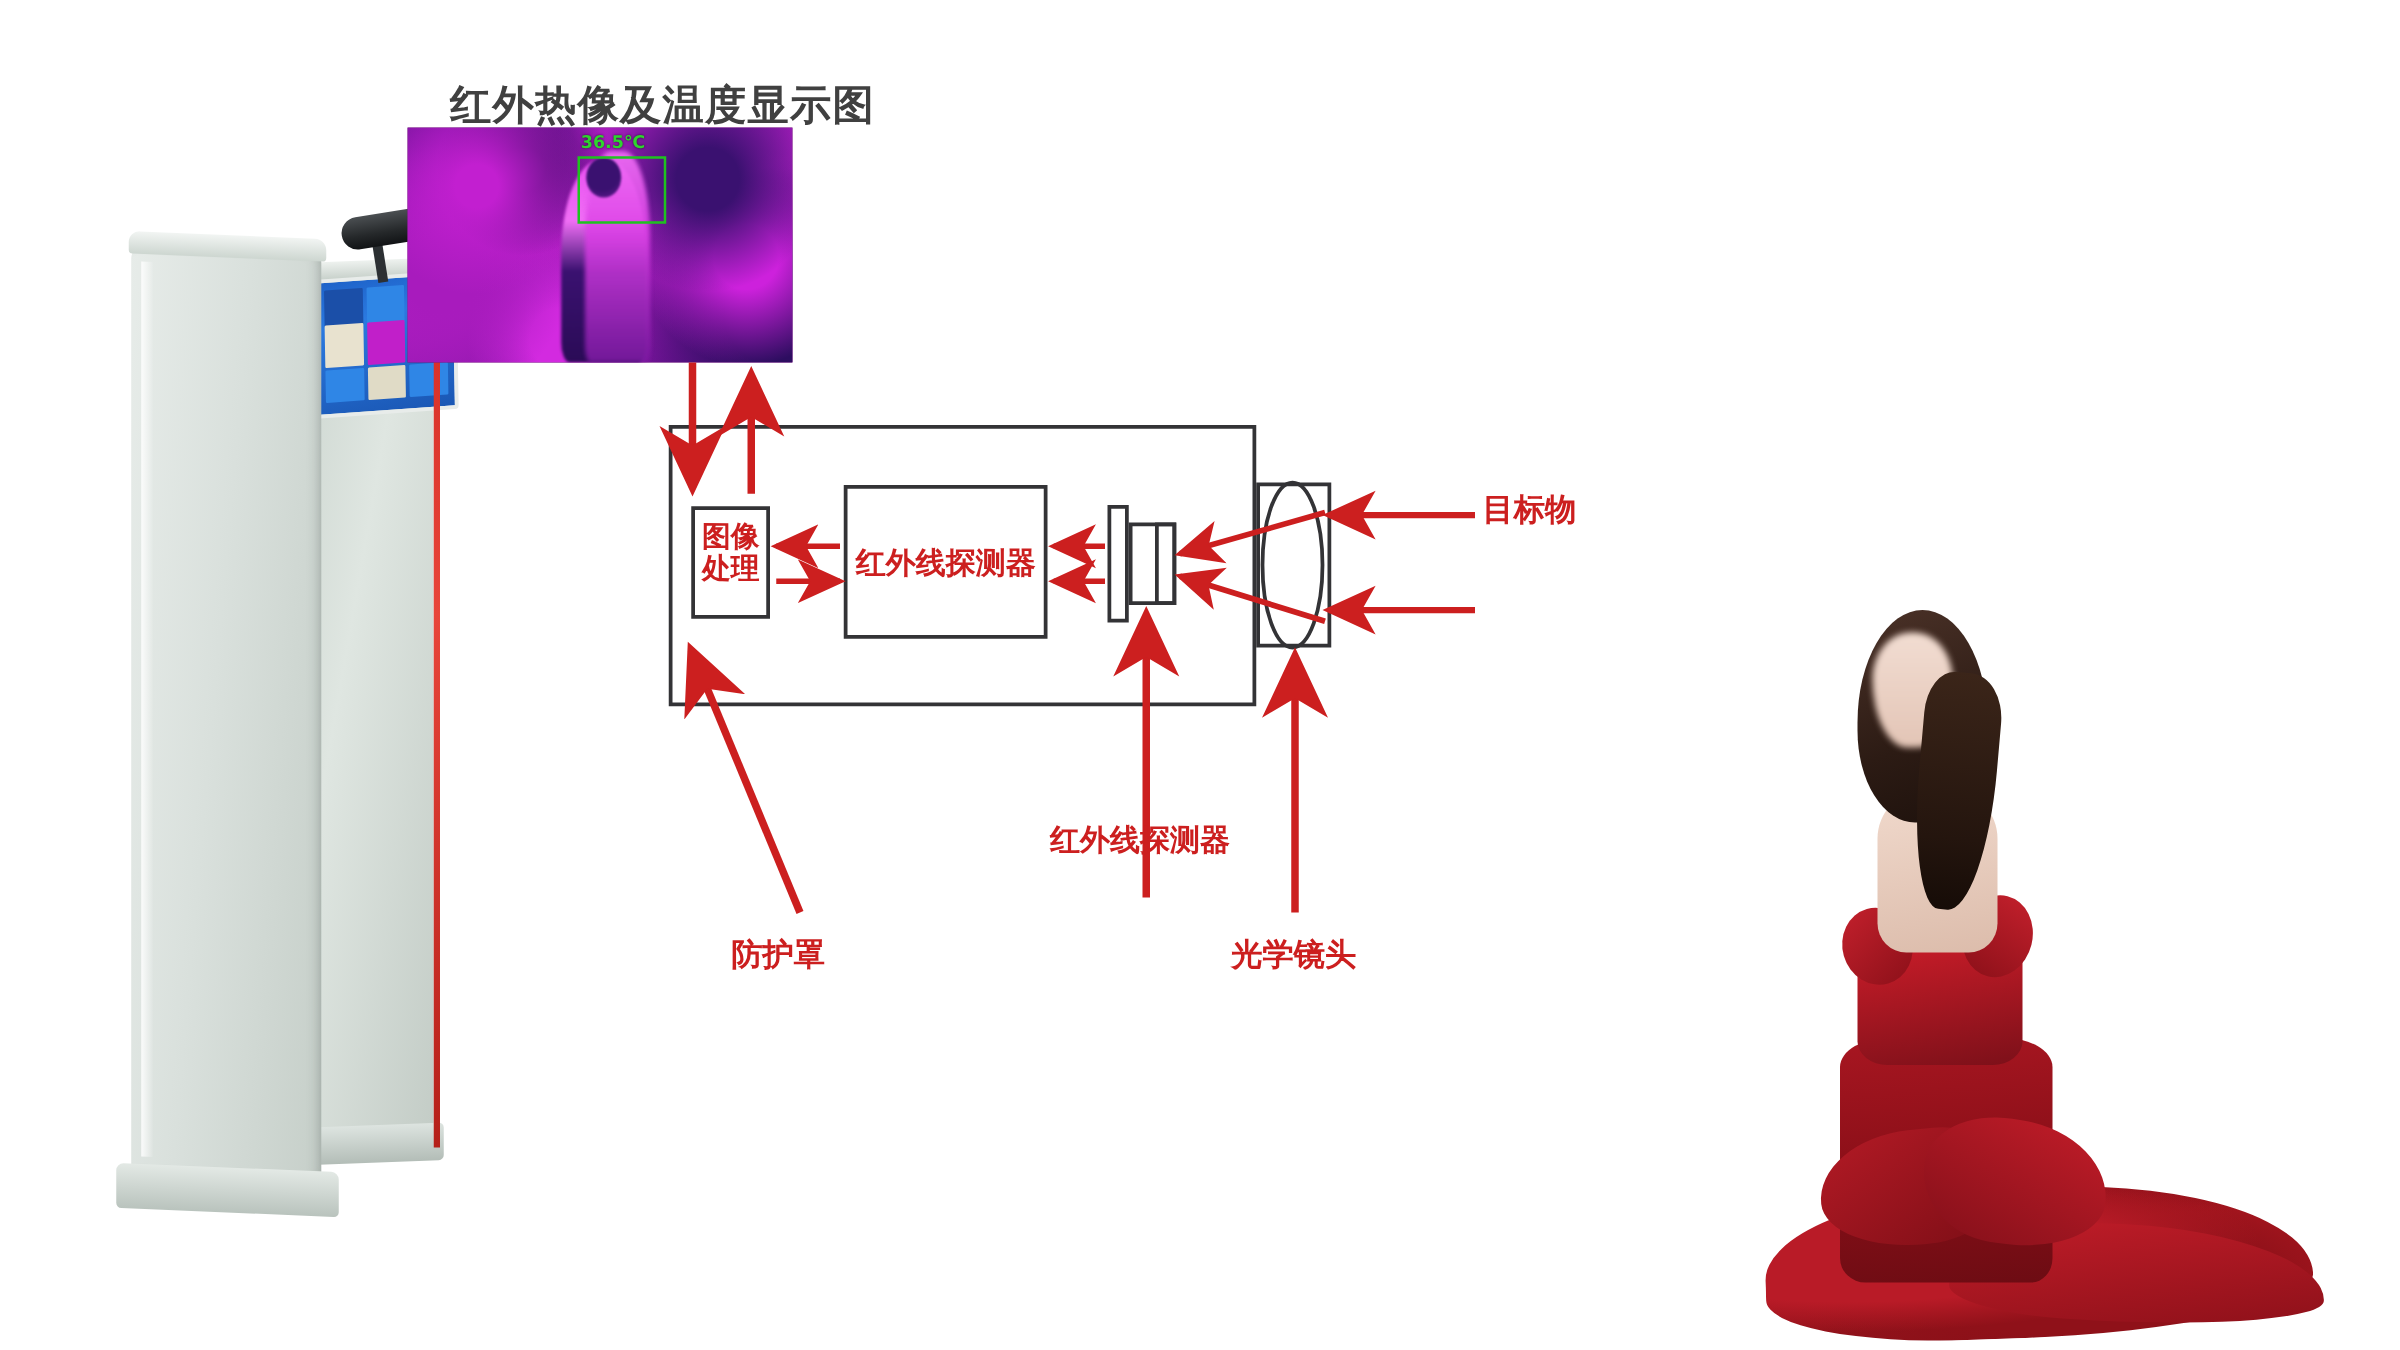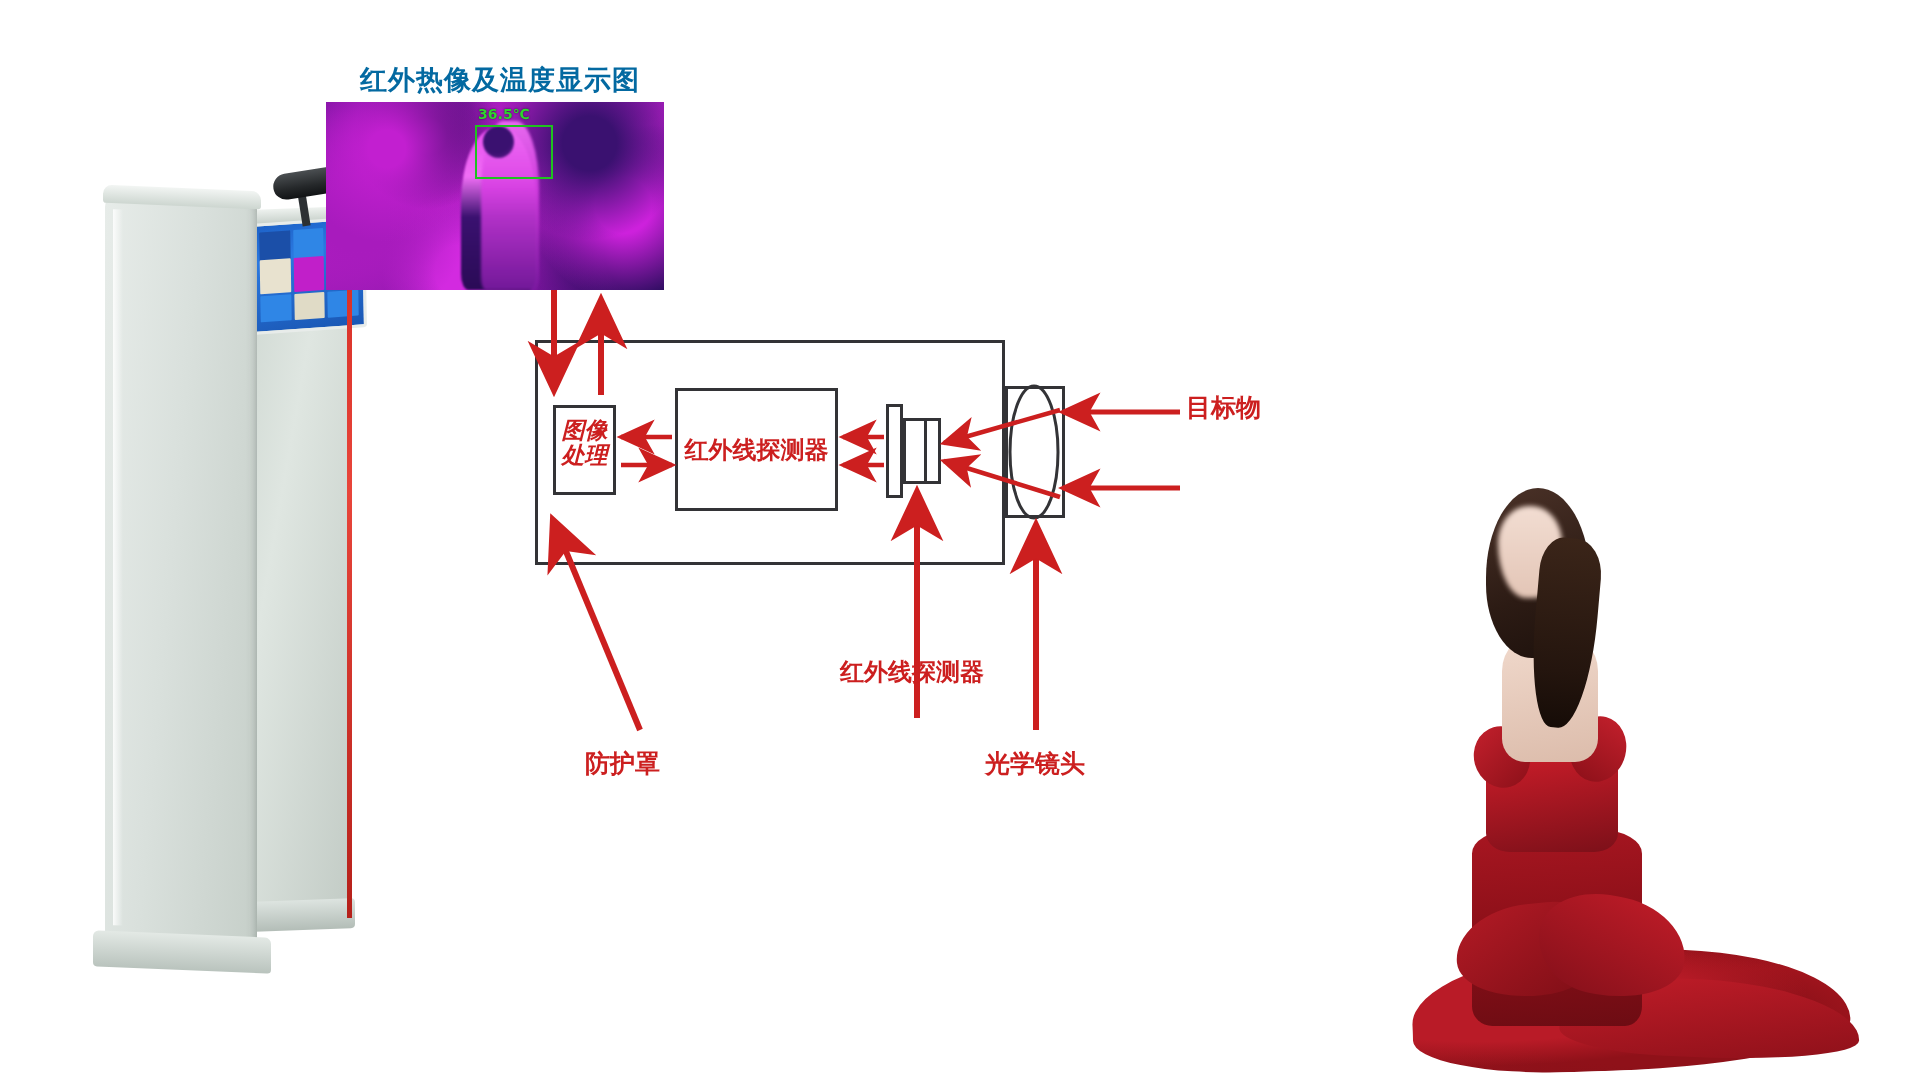--- a/index.html
+++ b/index.html
@@ -163,31 +163,31 @@
     height: 34px;
     background: #2c3033;
     transform: rotate(-9deg);
   }
 
   
   .thermal-title {
     position: absolute;
     left: 360px;
     top: 62px;
-    font-size: 27px;
+    font-size: 33px;
     font-weight: bold;
-    color: #0369a1;
+    color: #404040;
     letter-spacing: 1px;
     white-space: nowrap;
   }
   .thermal-frame {
     position: absolute;
     left: 326px;
     top: 102px;
-    width: 338px;
+    width: 308px;
     height: 188px;
     background: #701a75;
     overflow: hidden;
   }
   .thermal-bg {
     position: absolute;
     inset: 0;
     background:
       radial-gradient(circle at 18% 25%, #c21fd0 0 6%, rgba(0,0,0,0) 30%),
       radial-gradient(circle at 30% 18%, #4c0f73 0 7%, rgba(0,0,0,0) 26%),
@@ -482,21 +482,21 @@
       <line x1="1180" y1="412" x2="1063" y2="412" stroke="#cc1f1f" stroke-width="5" marker-end="url(#ah)"></line>
       <line x1="1180" y1="488" x2="1063" y2="488" stroke="#cc1f1f" stroke-width="5" marker-end="url(#ah)"></line>
 
       <line x1="640" y1="730" x2="553" y2="520" stroke="#cc1f1f" stroke-width="6" marker-end="url(#ahb)"></line>
 
       <line x1="917" y1="718" x2="917" y2="492" stroke="#cc1f1f" stroke-width="6" marker-end="url(#ahb)"></line>
 
       <line x1="1036" y1="730" x2="1036" y2="525" stroke="#cc1f1f" stroke-width="6" marker-end="url(#ahb)"></line>
     </svg>
 
-    <div class="lbl-box" style="left:553px; top:418px; width:63px;font-style:italic;">
+    <div class="lbl-box" style="left:553px; top:418px; width:63px;">
       <div>图像</div>
       <div>处理</div>
     </div>
 
     <div class="lbl-box" style="left:675px; top:437px; width:163px; font-size:24px;">红外线探测器</div>
 
     <div class="lbl" style="left:840px; top:660px; font-size:24px;">红外线探测器</div>
 
     <div class="lbl" style="left:585px; top:750px; font-size:25px;">防护罩</div>
 

